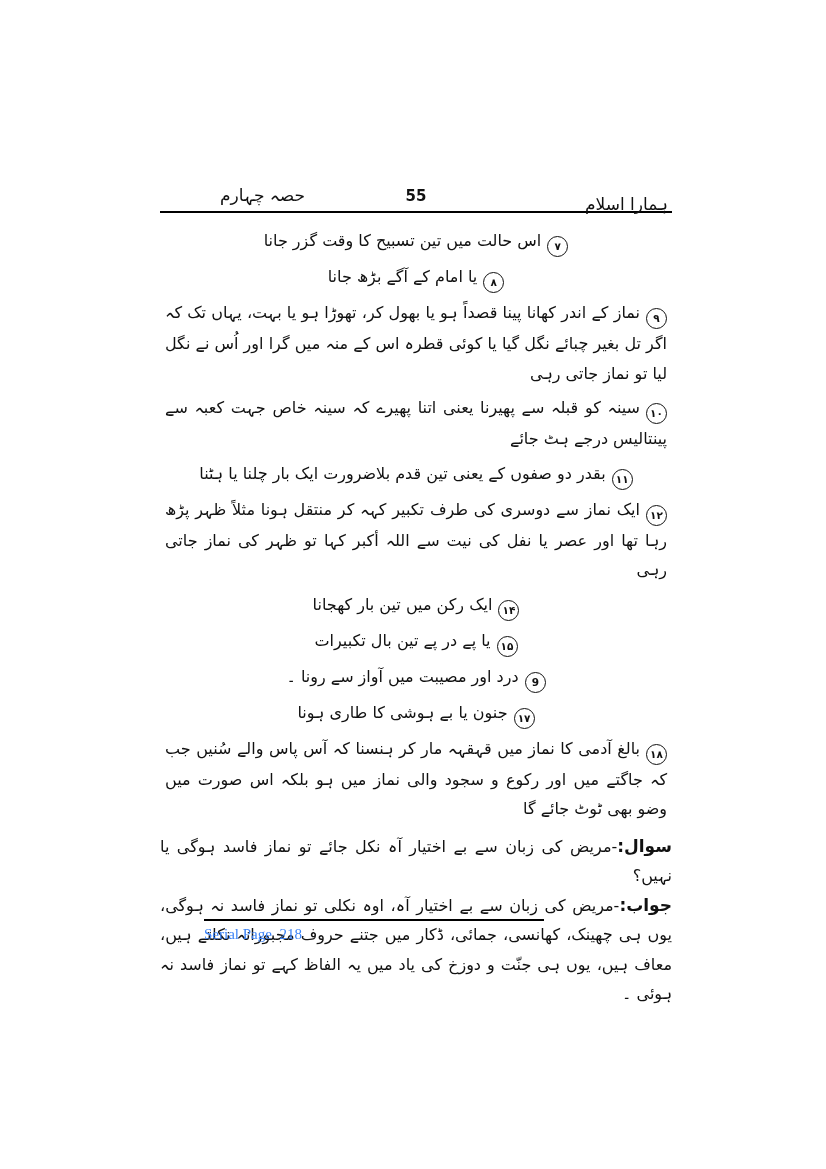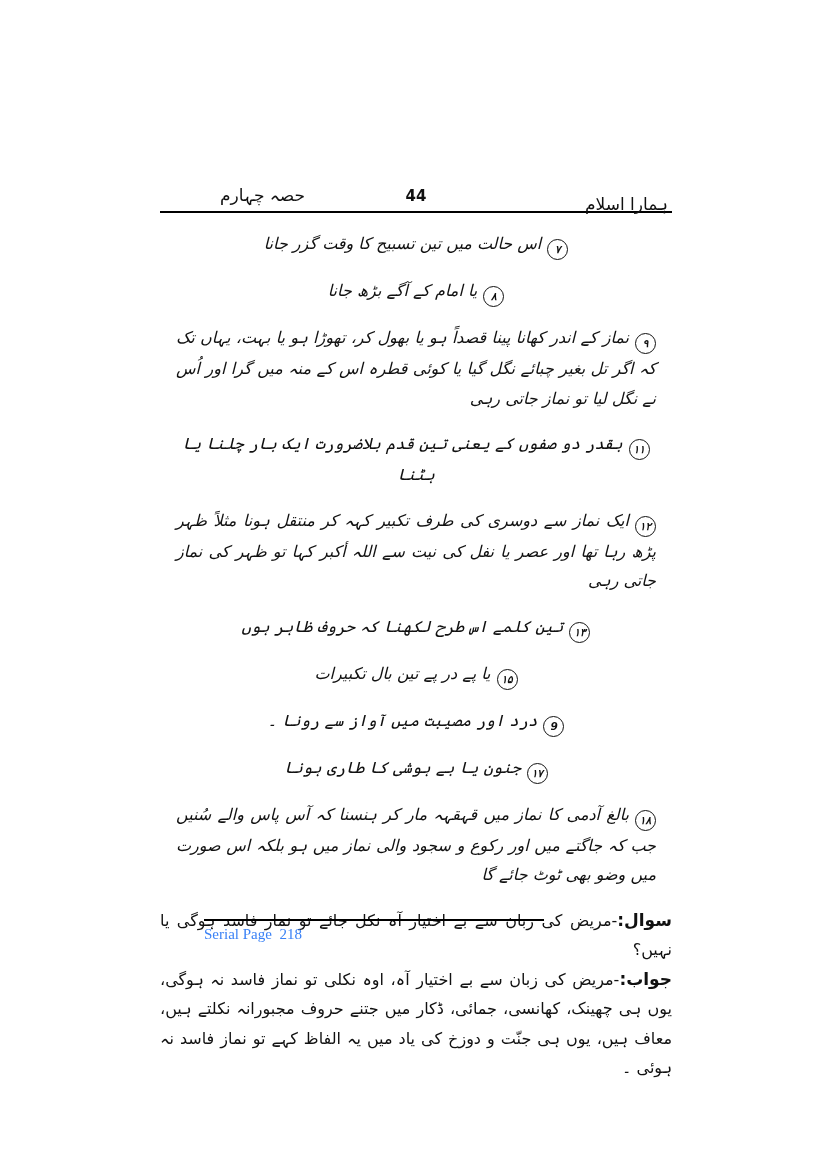--- a/index.html
+++ b/index.html
@@ -31,26 +31,25 @@
     transform: translateX(-50%);
     font-weight: bold; font-size: 15px;
   }
   .title-left {
     position: absolute; left: 60px; top: 1px;
     font-size: 17px; direction: rtl;
   }
   
   .faults { margin-top: 13px; }
   .item {
-    margin: 16px; padding: 0;
+    margin: 5px; padding: 0;
     direction: rtl;
     font-size: 16px;
     line-height: 29.5px;
     text-align: justify;
-    font-style: italic;
   }
   .item.center { text-align: center; }
   .num-circle {
     display: inline-block;
     width: 19px; height: 19px;
     line-height: 18px;
     border: 1.4px solid #111;
     border-radius: 50%;
     text-align: center;
     font-size: 10.5px;
@@ -84,38 +83,39 @@
     color: #3b82f6;
   }
 </style>
 </head>
 <body>
 
 <div class="content">
 
   <div class="header">
     <span class="title-right">ہمارا اسلام</span>
-    <span class="page-num">44</span>
+    <span class="page-num">55</span>
     <span class="title-left">حصہ چہارم</span>
   </div>
 
   <div class="faults">
     <p class="item center"><span class="num-circle">۷</span><span>اس حالت میں تین تسبیح کا وقت گزر جانا</span></p>
 
     <p class="item center"><span class="num-circle">۸</span><span>یا امام کے آگے بڑھ جانا</span></p>
 
     <p class="item"><span class="num-circle">۹</span><span>نماز کے اندر کھانا پینا قصداً ہو یا بھول کر، تھوڑا ہو یا بہت، یہاں تک کہ اگر تل بغیر چبائے نگل گیا یا کوئی قطرہ اس کے منہ میں گرا اور اُس نے نگل لیا تو نماز جاتی رہی</span></p>
 
+    <p class="item"><span class="num-circle">۱۰</span><span>سینہ کو قبلہ سے پھیرنا یعنی اتنا پھیرے کہ سینہ خاص جہت کعبہ سے پینتالیس درجے ہٹ جائے</span></p>
 
     <p class="item center"><span class="num-circle">۱۱</span><span>بقدر دو صفوں کے یعنی تین قدم بلاضرورت ایک بار چلنا یا ہٹنا</span></p>
 
     <p class="item"><span class="num-circle">۱۲</span><span>ایک نماز سے دوسری کی طرف تکبیر کہہ کر منتقل ہونا مثلاً ظہر پڑھ رہا تھا اور عصر یا نفل کی نیت سے اللہ أکبر کہا تو ظہر کی نماز جاتی رہی</span></p>
 
-    <p class="item center"><span class="num-circle">۱۳</span><span>تین کلمے اس طرح لکھنا کہ حروف ظاہر ہوں</span></p>
 
+    <p class="item center"><span class="num-circle">۱۴</span><span>ایک رکن میں تین بار کھجانا</span></p>
 
     <p class="item center"><span class="num-circle">۱۵</span><span>یا پے در پے تین بال تکبیرات</span></p>
 
     <p class="item center"><span class="num-circle">9</span><span>درد اور مصیبت میں آواز سے رونا ۔</span></p>
 
     <p class="item center"><span class="num-circle">۱۷</span><span>جنون یا بے ہوشی کا طاری ہونا</span></p>
 
     <p class="item"><span class="num-circle">۱۸</span><span>بالغ آدمی کا نماز میں قہقہہ مار کر ہنسنا کہ آس پاس والے سُنیں جب کہ جاگتے میں اور رکوع و سجود والی نماز میں ہو بلکہ اس صورت میں وضو بھی ٹوٹ جائے گا</span></p>
 
   </div>

